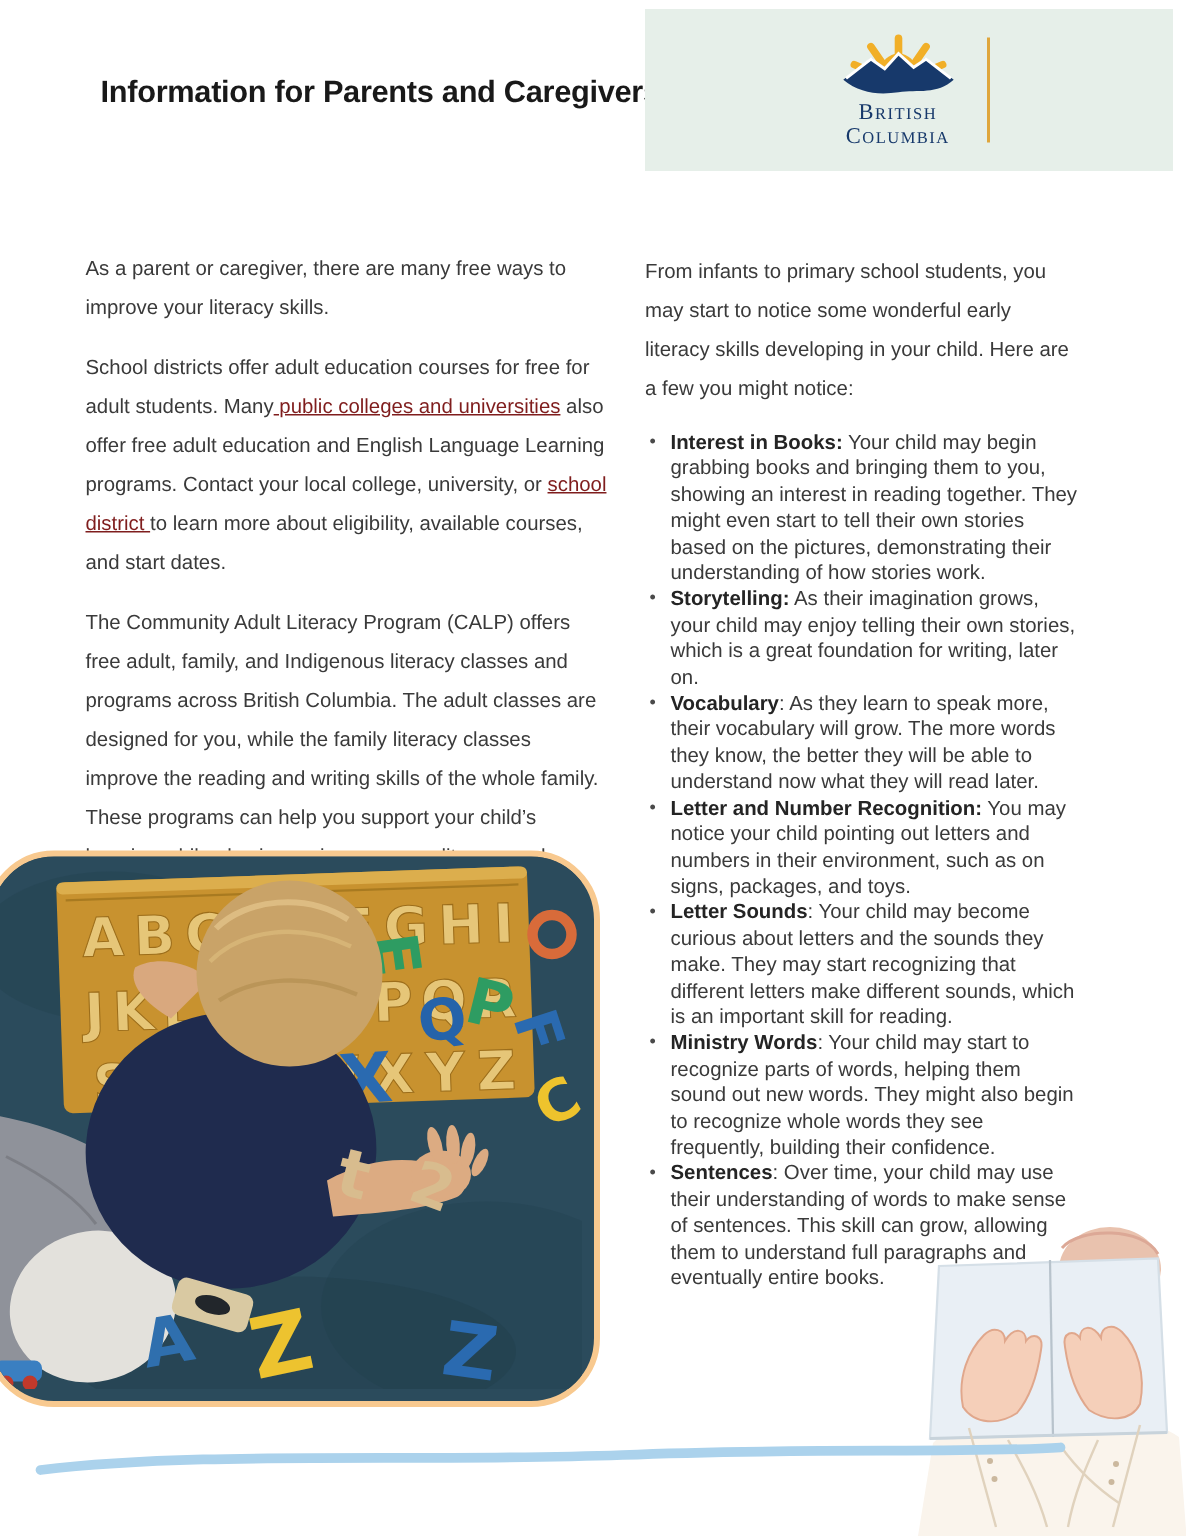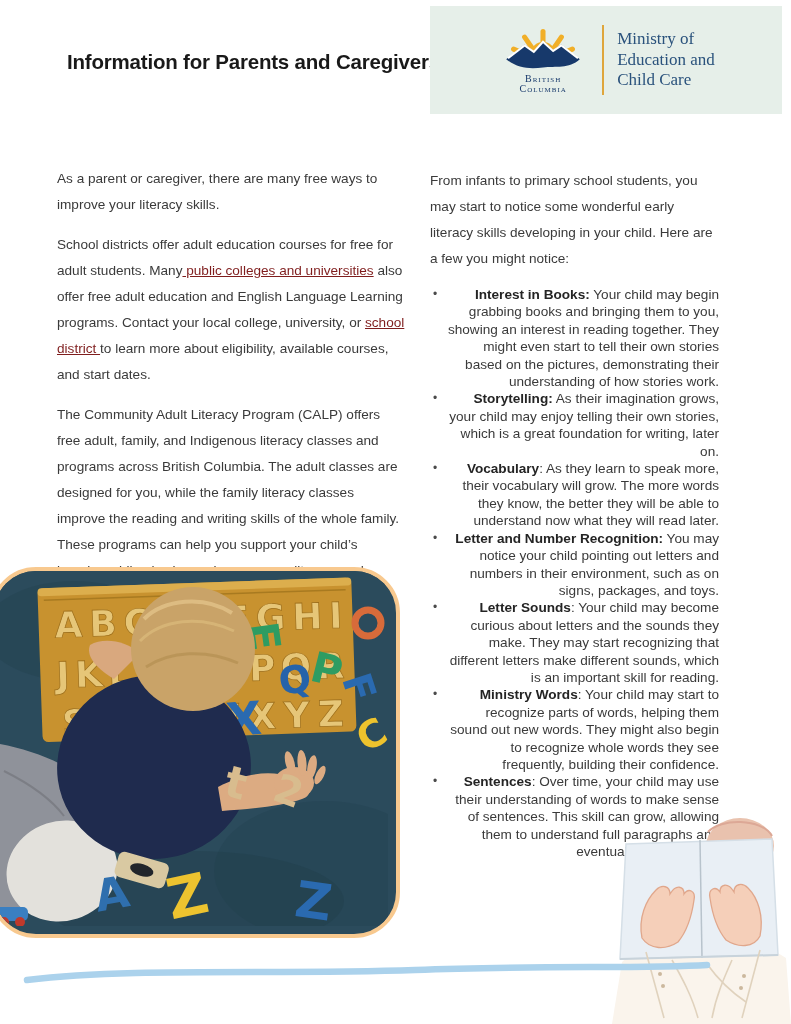--- a/index.html
+++ b/index.html
@@ -6,33 +6,33 @@
   .page{position:relative;width:791px;height:1024px;background:#ffffff;overflow:hidden;
         font-family:"Liberation Sans","DejaVu Sans",sans-serif;}
 
   
   .doc-title{position:absolute;left:67px;top:50px;font-size:20.5px;font-weight:700;
              color:#191919;letter-spacing:-0.2px;}
   .logo-box{position:absolute;left:430px;top:6px;width:352px;height:108px;background:#e6efe9;
             display:flex;align-items:center;justify-content:center;gap:13px;}
   .bc-mark{display:flex;flex-direction:column;align-items:center;line-height:1;}
   .bc-name{font-family:"Liberation Serif","DejaVu Serif",serif;color:#17396b;
-           font-variant:small-caps;font-size:10px;letter-spacing:1px;text-align:center;line-height:1.05;}
+           font-variant:small-caps;font-size:15px;letter-spacing:1px;text-align:center;line-height:1.05;}
   .logo-divider{width:2px;height:70px;background:#dfa63c;}
   .ministry-name{font-family:"Liberation Serif","DejaVu Serif",serif;color:#2a527c;
                  font-size:17px;line-height:1.22;}
 
   
   .col{position:absolute;}
   .col-left{left:57px;top:166px;width:348px;}
   .col-right{left:430px;top:168px;width:289px;}
   h2.sec{margin:0 0 10px 0;font-size:21px;line-height:26px;font-weight:700;color:#5c5488;}
   .col p{margin:0 0 14px 0;font-size:13.6px;line-height:26px;color:#3a3a3a;}
   a.link{color:#7f1d1d;text-decoration:underline;cursor:pointer;}
-  ul.skills{margin:11px 0 0 0;padding:0;list-style:none;text-align:right;}
+  ul.skills{margin:11px 0 0 0;padding:0;list-style:none;}
   ul.skills li{position:relative;padding-left:17px;font-size:13.6px;line-height:17.4px;color:#3a3a3a;}
   ul.skills li::before{content:"•";position:absolute;left:3px;top:0;color:#4a4a4a;font-size:12px;}
   ul.skills b{color:#242424;}
 
   
   .photo{position:absolute;left:-10px;top:567px;width:402px;height:363px;
          border:4px solid #f8c98f;border-radius:46px;overflow:hidden;background:#2b4b5c;}
   .photo svg{display:block;}
 
   
@@ -61,25 +61,20 @@
         <circle cx="50" cy="30" r="13" fill="#f1af28"></circle>
         <path d="M10,36 L30,20 L40,27 L50,16 L61,26 L70,20 L90,36 C78,47 64,43 50,45 C36,47 22,46 10,36 Z" fill="#17396b"></path>
         <path d="M12,35 L30,21 L40,28 L50,17 L61,27 L70,21 L88,35" stroke="#ffffff" stroke-width="2.2" fill="none"></path>
       </svg>
       <div class="bc-name">
         <div>British</div>
         <div>Columbia</div>
       </div>
     </div>
     <div class="logo-divider"></div>
-    <div class="ministry-name">
-      <div>Ministry of</div>
-      <div>Education and</div>
-      <div>Child Care</div>
-    </div>
   </div>
 
   <div class="col col-left">
     <p><span>As a parent or caregiver, there are many free ways to improve your literacy skills.</span></p>
     <p><span>School districts offer adult education courses for free for adult students. Many</span><a class="link"> public colleges and universities</a><span> also offer free adult education and English Language Learning programs.  Contact your local college, university, or </span><a class="link">school district </a><span>to learn more about eligibility, available courses, and start dates.</span></p>
     <p><span>The Community Adult Literacy Program (CALP) offers free adult, family, and Indigenous literacy classes and programs across British Columbia. The adult classes are designed for you, while the family literacy classes improve the reading and writing skills of the whole family. These programs can help you support your child’s learning while also improving your own literacy and numeracy skills. </span><a class="link">Contact the program </a><span>closest to you for more information.</span></p>
   </div>
 
   <div class="col col-right">
     <p><span>From infants to primary school students, you may start to notice some wonderful early literacy skills developing in your child. Here are a few you might notice:</span></p>

